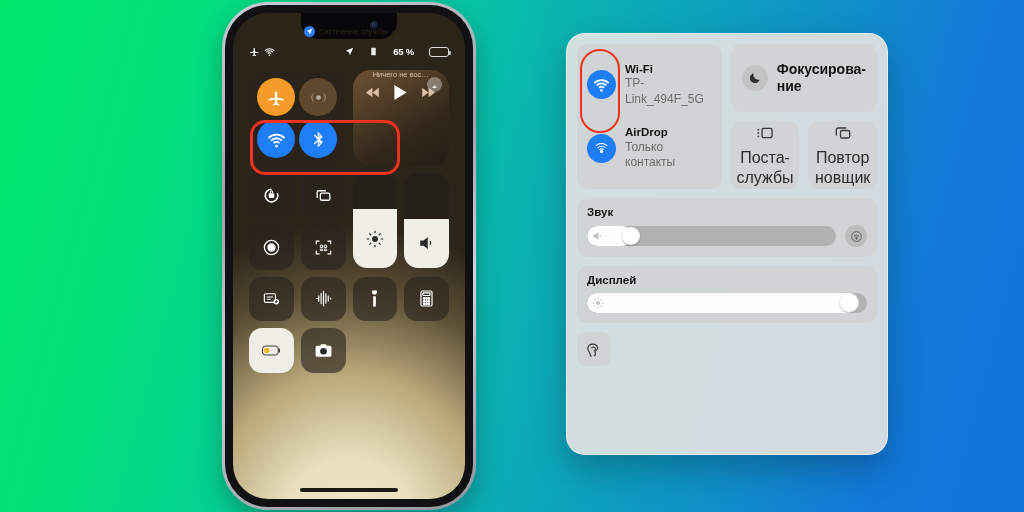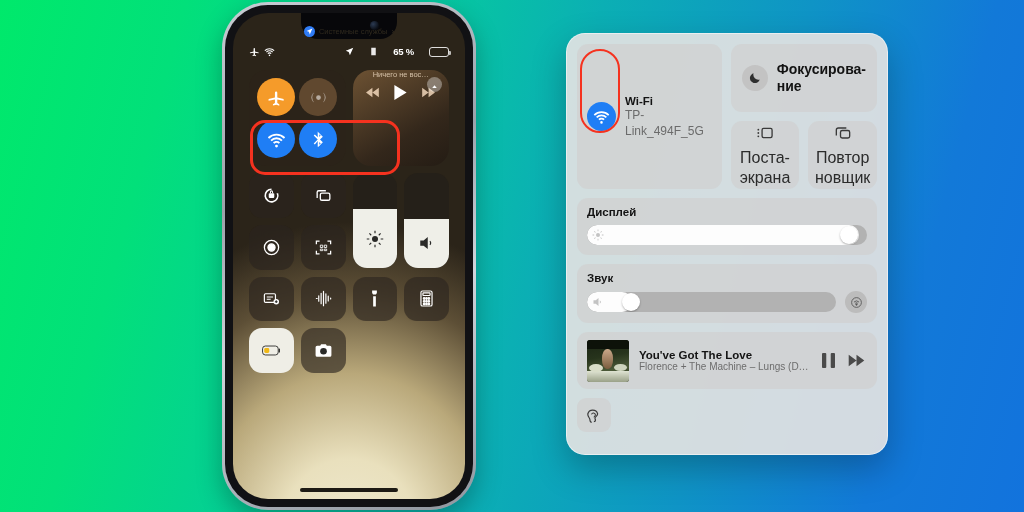--- a/index.html
+++ b/index.html
@@ -381,20 +381,32 @@
               <path d="M12 18.5a1.8 1.8 0 1 0 0 3.6 1.8 1.8 0 0 0 0-3.6zm0-4.6c-1.7 0-3.3.7-4.4 1.8l1.7 1.7a4 4 0 0 1 5.5 0l1.7-1.7a6.2 6.2 0 0 0-4.5-1.8zm0-4.6a11 11 0 0 0-7.7 3.2l1.7 1.7a8.6 8.6 0 0 1 12 0l1.7-1.7A11 11 0 0 0 12 9.3zm0-4.6a15.6 15.6 0 0 0-11 4.5l1.7 1.7a13.2 13.2 0 0 1 18.6 0l1.7-1.7A15.6 15.6 0 0 0 12 4.7z"></path>
             </svg>
         </span>
         <span class="conn-txt">
           <span class="t1" style="display:block">Wi-Fi</span>
           <span class="t2" style="display:block">TP-Link_494F_5G</span>
         </span>
       </div>
 
 
+      <div class="conn-row">
+        <span class="mbtn">
+          <svg viewBox="0 0 24 24" style="fill:none;stroke:#fff;stroke-width:1.6">
+              <path d="M12 17.5a1.4 1.4 0 1 0 0-2.8 1.4 1.4 0 0 0 0 2.8z" style="fill:#fff"></path>
+              <path d="M9.2 13.8a4 4 0 0 1 5.6 0M6.6 11a7.7 7.7 0 0 1 10.8 0M4 8.2a11.4 11.4 0 0 1 16 0"></path>
+            </svg>
+        </span>
+        <span class="conn-txt">
+          <span class="t1" style="display:block">AirDrop</span>
+          <span class="t2" style="display:block">Только контакты</span>
+        </span>
+      </div>
 
       <div class="hl-mac"></div>
     </div>
 
     <div class="col2">
       <div class="card focus-card">
         <span class="focus-mcirc">
           <svg viewBox="0 0 24 24">
               <path d="M20 14.5A8.5 8.5 0 0 1 9.5 4 8.5 8.5 0 1 0 20 14.5z"></path>
             </svg>
@@ -408,95 +420,73 @@
       <div class="small-row">
         <div class="card small-card">
           <svg viewBox="0 0 24 24">
             <rect x="8.5" y="6.5" width="12" height="11" rx="1.8"></rect>
             <circle cx="4" cy="8" r="1.1" style="fill:#3a3a3a;stroke:none"></circle>
             <circle cx="4" cy="12" r="1.1" style="fill:#3a3a3a;stroke:none"></circle>
             <circle cx="4" cy="16" r="1.1" style="fill:#3a3a3a;stroke:none"></circle>
           </svg>
           <span class="small-lbl">
             <span style="display:block">Поста-</span>
-            <span style="display:block">экрана</span>
+            <span style="display:block">службы</span>
           </span>
         </div>
 
         <div class="card small-card">
           <svg viewBox="0 0 24 24">
             <rect x="9" y="9" width="11" height="9" rx="2"></rect>
             <path d="M16 6H6.5A2.5 2.5 0 0 0 4 8.5V15"></path>
           </svg>
           <span class="small-lbl">
             <span style="display:block">Повтор</span>
             <span style="display:block">новщик</span>
           </span>
         </div>
       </div>
+    </div>
+  </div>
+
+  <div class="card slider-card">
+    <div class="hd">Звук</div>
+    <div class="slider-line">
+      <div class="track">
+        <div class="fill" style="width:18%"></div>
+        <svg class="glyph" viewBox="0 0 24 24" style="fill:#8a8a8a">
+            <path d="M13 4 7.5 8.5H3v7h4.5L13 20z"></path>
+            <path d="M16 9.5a4 4 0 0 1 0 5" style="fill:none;stroke:#8a8a8a;stroke-width:1.8"></path>
+          </svg>
+        <div class="knob" style="left:calc(18% - 10px)"></div>
+      </div>
+      <span class="aout-btn">
+        <svg viewBox="0 0 24 24" style="fill:none;stroke:#555;stroke-width:1.6">
+            <circle cx="12" cy="12" r="9"></circle>
+            <path d="M12 17a1.2 1.2 0 1 0 0-2.4A1.2 1.2 0 0 0 12 17z" style="fill:#555"></path>
+            <path d="M9.6 13.6a3.4 3.4 0 0 1 4.8 0M7.3 11.2a6.7 6.7 0 0 1 9.4 0"></path>
+          </svg>
+      </span>
     </div>
   </div>
 
   <div class="card slider-card">
     <div class="hd">Дисплей</div>
     <div class="slider-line">
       <div class="track">
         <div class="fill" style="width:97%"></div>
         <svg class="glyph" viewBox="0 0 24 24" style="fill:#8a8a8a">
             <circle cx="12" cy="12" r="4"></circle>
             <path d="M11.2 1h1.6v3.4h-1.6zm0 18.6h1.6V23h-1.6zM1 11.2h3.4v1.6H1zm18.6 0H23v1.6h-3.4zM4 5.1 5.1 4l2.4 2.4L6.4 7.5zm12.5 12.5 1.1-1.1L20 18.9 18.9 20zM18.9 4 20 5.1l-2.4 2.4-1.1-1.1zM4 18.9l2.4-2.4 1.1 1.1L5.1 20z"></path>
           </svg>
         <div class="knob" style="left:calc(97% - 19px)"></div>
       </div>
     </div>
   </div>
 
-  <div class="card slider-card">
-    <div class="hd">Звук</div>
-    <div class="slider-line">
-      <div class="track">
-        <div class="fill" style="width:18%"></div>
-        <svg class="glyph" viewBox="0 0 24 24" style="fill:#8a8a8a">
-            <path d="M13 4 7.5 8.5H3v7h4.5L13 20z"></path>
-            <path d="M16 9.5a4 4 0 0 1 0 5" style="fill:none;stroke:#8a8a8a;stroke-width:1.8"></path>
-          </svg>
-        <div class="knob" style="left:calc(18% - 10px)"></div>
-      </div>
-      <span class="aout-btn">
-        <svg viewBox="0 0 24 24" style="fill:none;stroke:#555;stroke-width:1.6">
-            <circle cx="12" cy="12" r="9"></circle>
-            <path d="M12 17a1.2 1.2 0 1 0 0-2.4A1.2 1.2 0 0 0 12 17z" style="fill:#555"></path>
-            <path d="M9.6 13.6a3.4 3.4 0 0 1 4.8 0M7.3 11.2a6.7 6.7 0 0 1 9.4 0"></path>
-          </svg>
-      </span>
-    </div>
-  </div>
-
-  <div class="card media-card">
-    <div class="art">
-      <div class="atop"></div>
-      <div class="ahead"></div>
-      <div class="abot"></div>
-      <div class="acloud"></div>
-      <div class="acloud2"></div>
-    </div>
-    <div class="minfo">
-      <div class="mtitle">You've Got The Love</div>
-      <div class="msub">Florence + The Machine – Lungs (D…</div>
-    </div>
-    <div class="mctrl">
-      <svg width="13" height="15" viewBox="0 0 14 16">
-          <rect x="0" y="0" width="4.6" height="16" rx="1"></rect>
-          <rect x="9.4" y="0" width="4.6" height="16" rx="1"></rect>
-        </svg>
-      <svg width="17" height="13" viewBox="0 0 24 16">
-          <path d="M12 8 1 0v16zM23 8 12 0v16z"></path>
-        </svg>
-    </div>
-  </div>
 
   <div class="acc-row">
     <div class="acc-btn">
       <svg viewBox="0 0 24 24">
         <path d="M8.6 20.5c-1.6 0-2.3-1.3-2.3-2.8 0-3-2.8-3.6-2.8-7.6A6.5 6.5 0 0 1 16 9.9c0 2.9-3.4 3.3-3.4 5.6 0 1 .6 1.5.6 2.4 0 1.1-.9 1.8-2 1.8"></path>
         <path d="M8.2 10.6a2.6 2.6 0 0 1 5 .6c0 1.6-1.6 2-1.9 3.3" style="stroke-width:1.3"></path>
       </svg>
     </div>
   </div>
 

